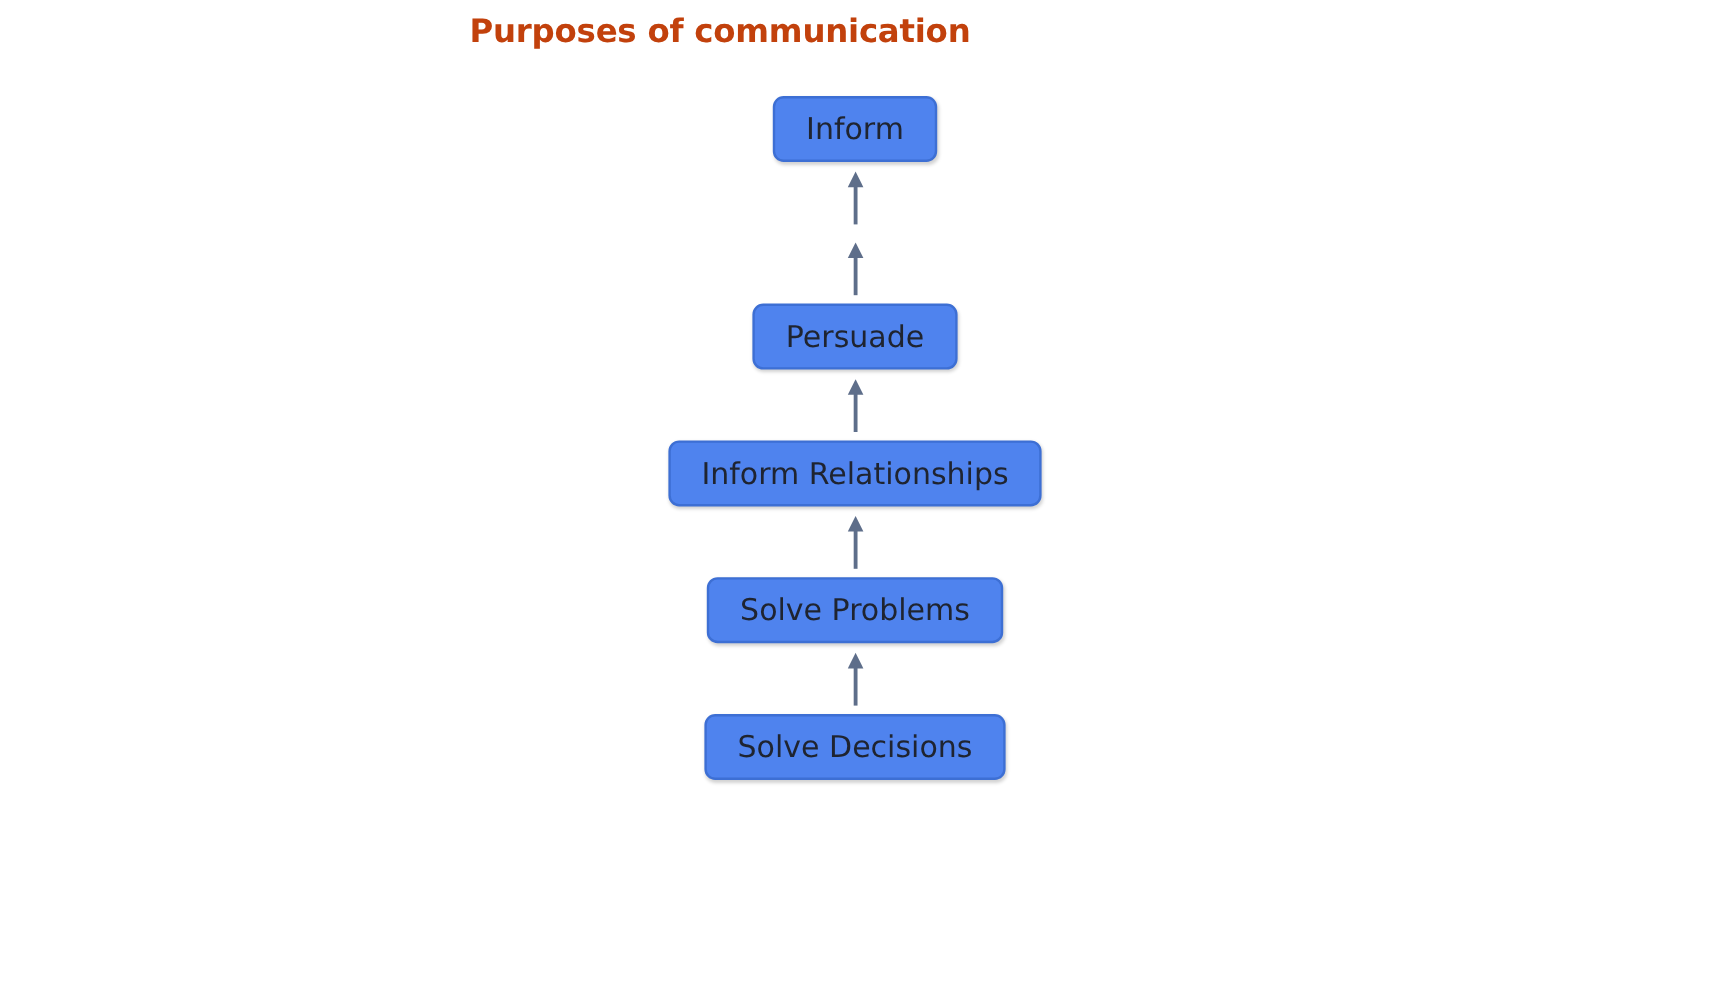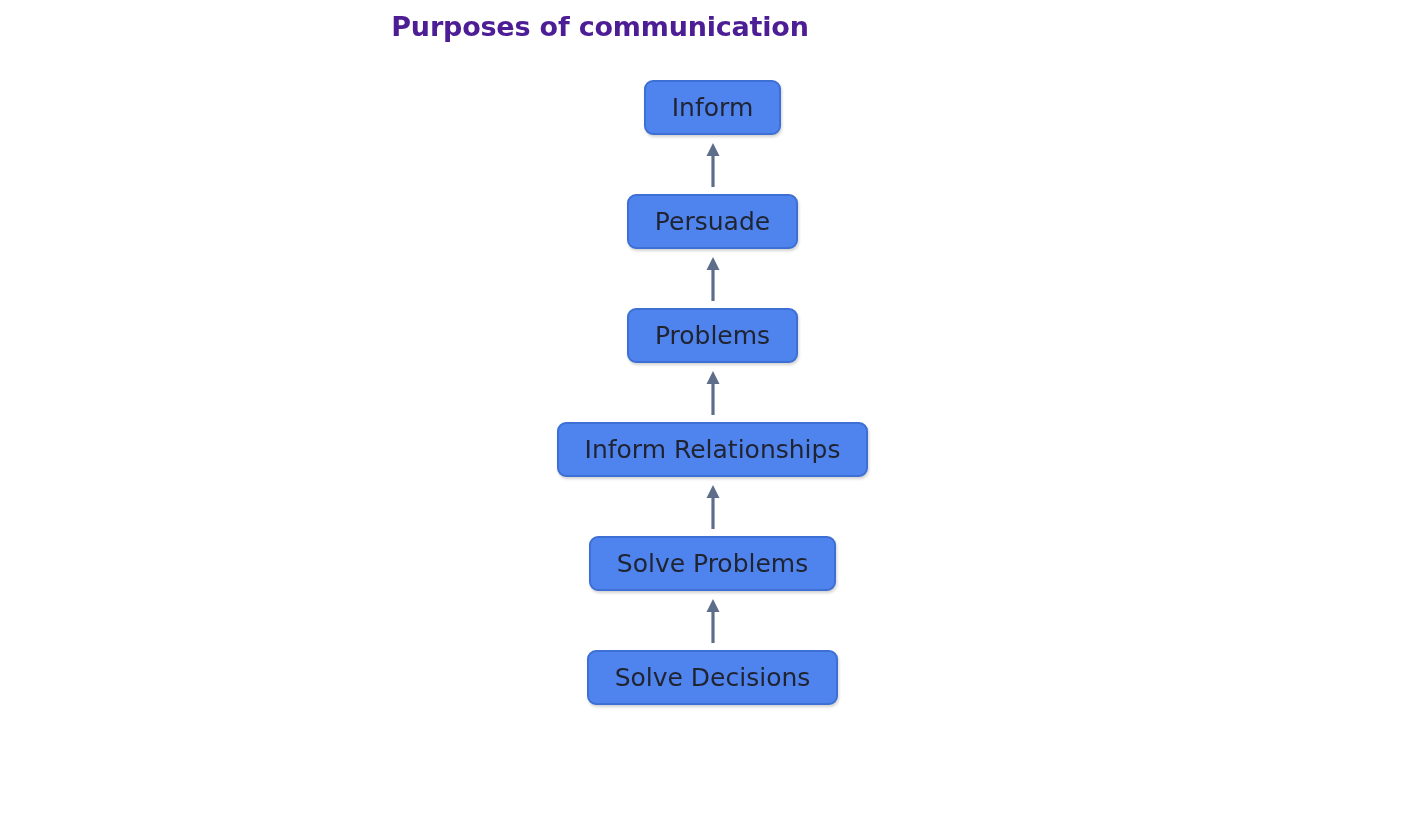--- a/index.html
+++ b/index.html
@@ -25,21 +25,21 @@
 
   
   #chart-title {
     position: absolute;
     top: 8px;
     left: 0;
     width: 1200px;
     text-align: center;
     font-size: 27px;
     font-weight: bold;
-    color: #4c1d95;
+    color: #c2410c;
     letter-spacing: -0.2px;
     line-height: 38px;
     white-space: nowrap;
   }
 
   
   #flow {
     position: absolute;
     top: 80px;
     left: 0;
@@ -98,35 +98,32 @@
 
     <div class="edge">
       <span>
         <svg width="16" height="44" viewBox="0 0 16 44" aria-hidden="true">
           <line x1="8" y1="44" x2="8" y2="9" stroke="#5e6e8a" stroke-width="3.2"></line>
           <polygon points="8,0 14.5,13 1.5,13" fill="#5e6e8a"></polygon>
         </svg>
       </span>
     </div>
 
-    <div class="node-row">
-      <div class="node">Persuade</div>
-    </div>
 
     <div class="edge">
       <span>
         <svg width="16" height="44" viewBox="0 0 16 44" aria-hidden="true">
           <line x1="8" y1="44" x2="8" y2="9" stroke="#5e6e8a" stroke-width="3.2"></line>
           <polygon points="8,0 14.5,13 1.5,13" fill="#5e6e8a"></polygon>
         </svg>
       </span>
     </div>
 
     <div class="node-row">
-      <div class="node">Problems</div>
+      <div class="node">Persuade</div>
     </div>
 
     <div class="edge">
       <span>
         <svg width="16" height="44" viewBox="0 0 16 44" aria-hidden="true">
           <line x1="8" y1="44" x2="8" y2="9" stroke="#5e6e8a" stroke-width="3.2"></line>
           <polygon points="8,0 14.5,13 1.5,13" fill="#5e6e8a"></polygon>
         </svg>
       </span>
     </div>

